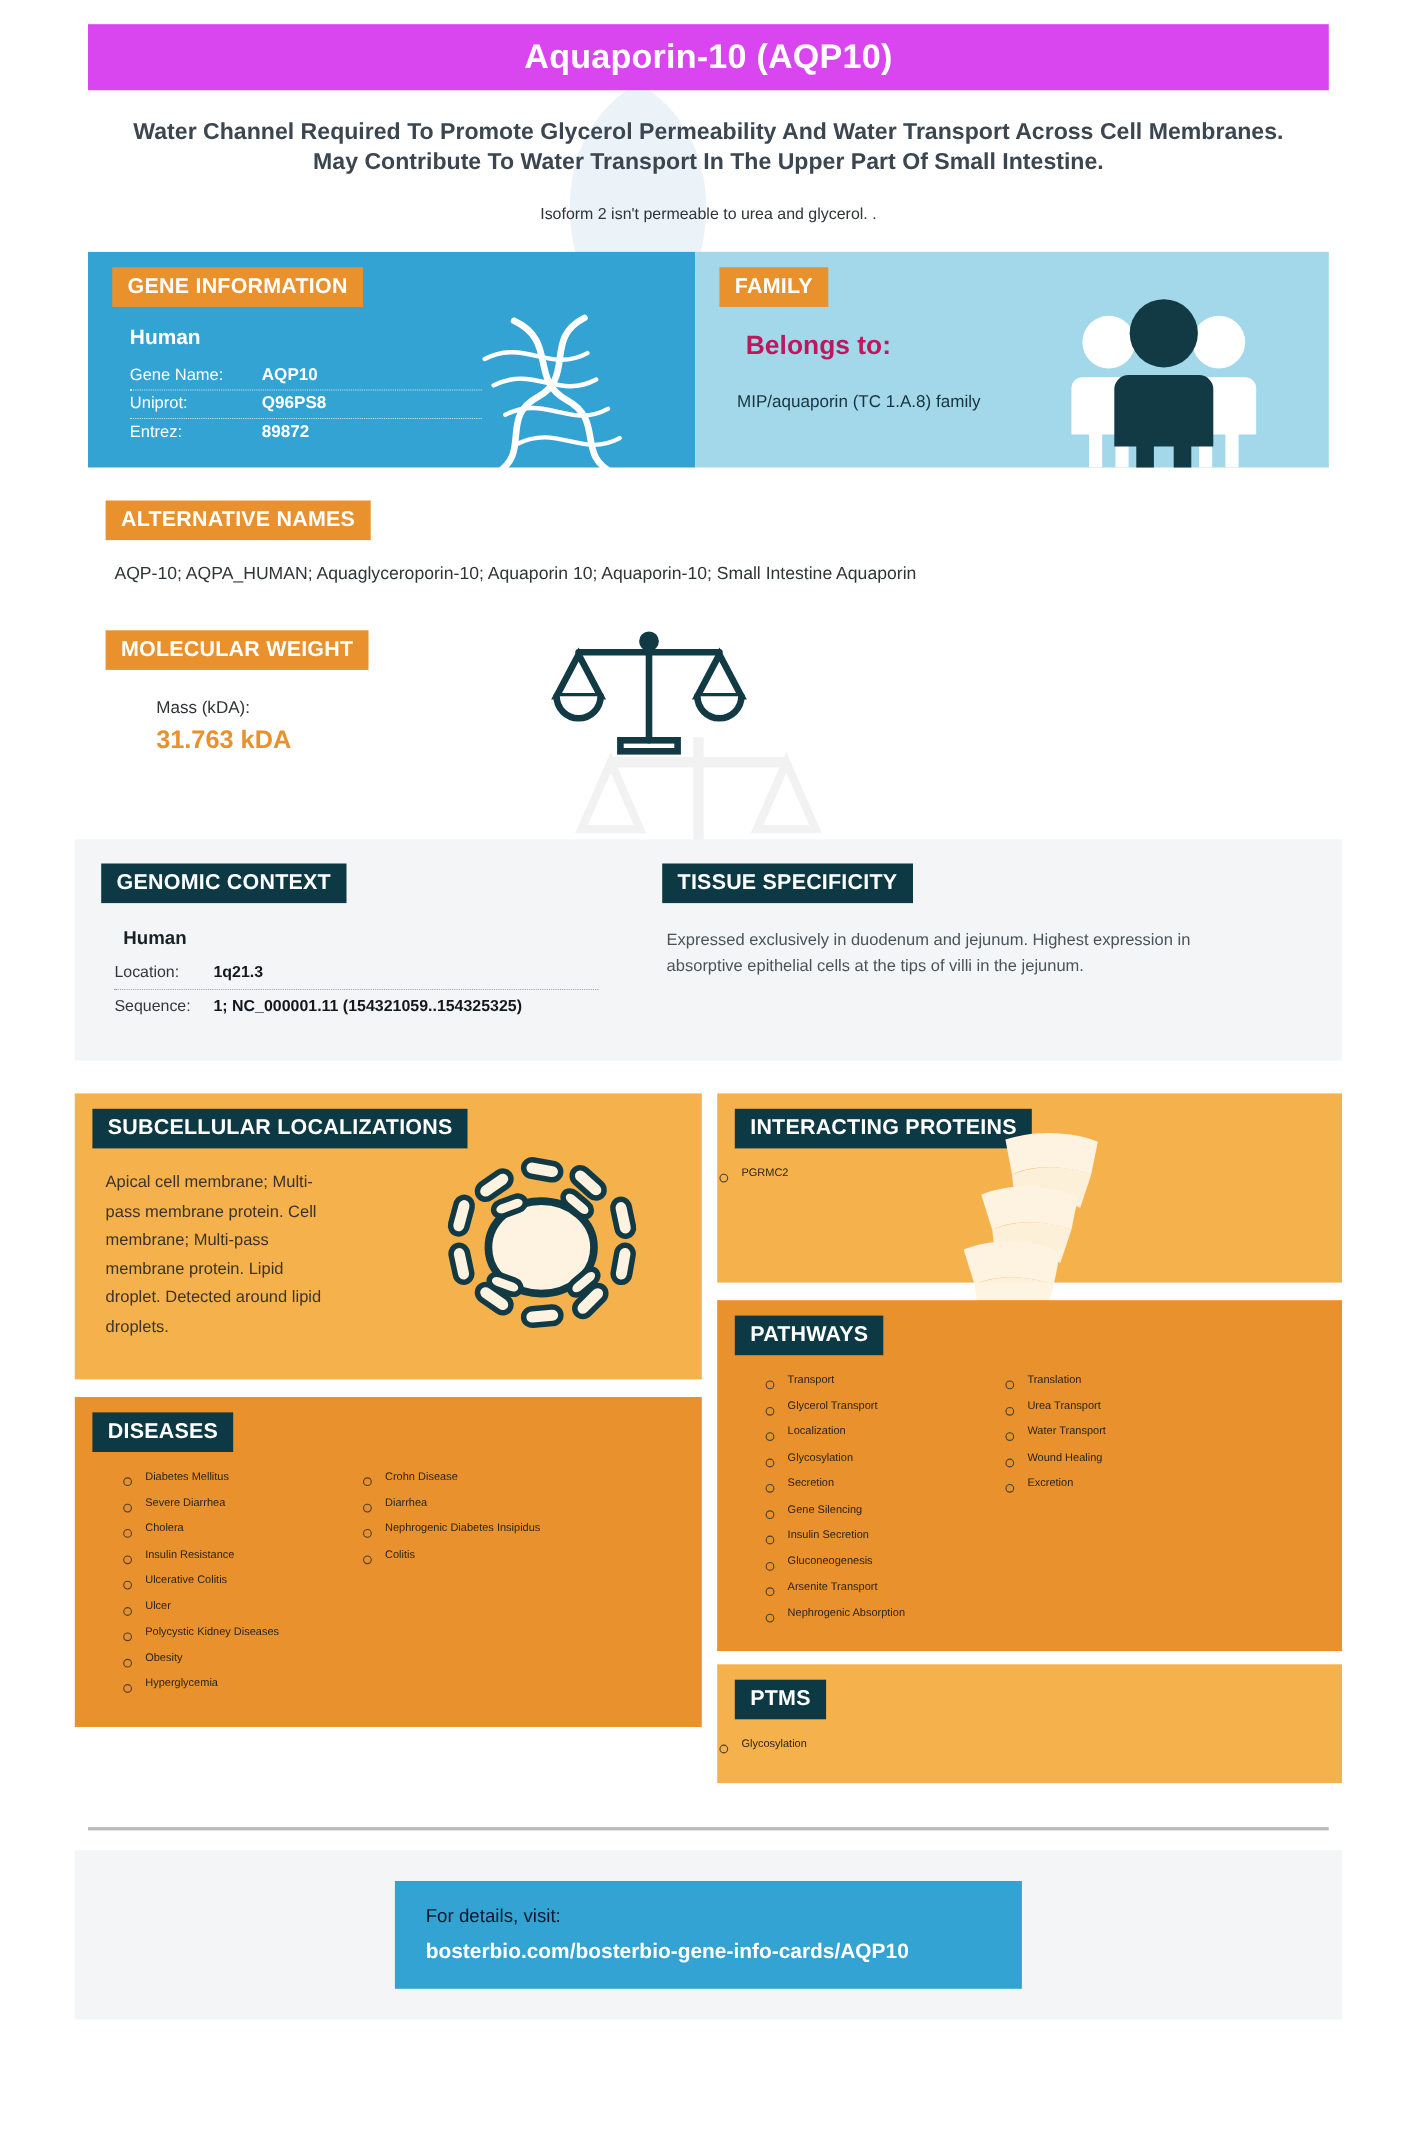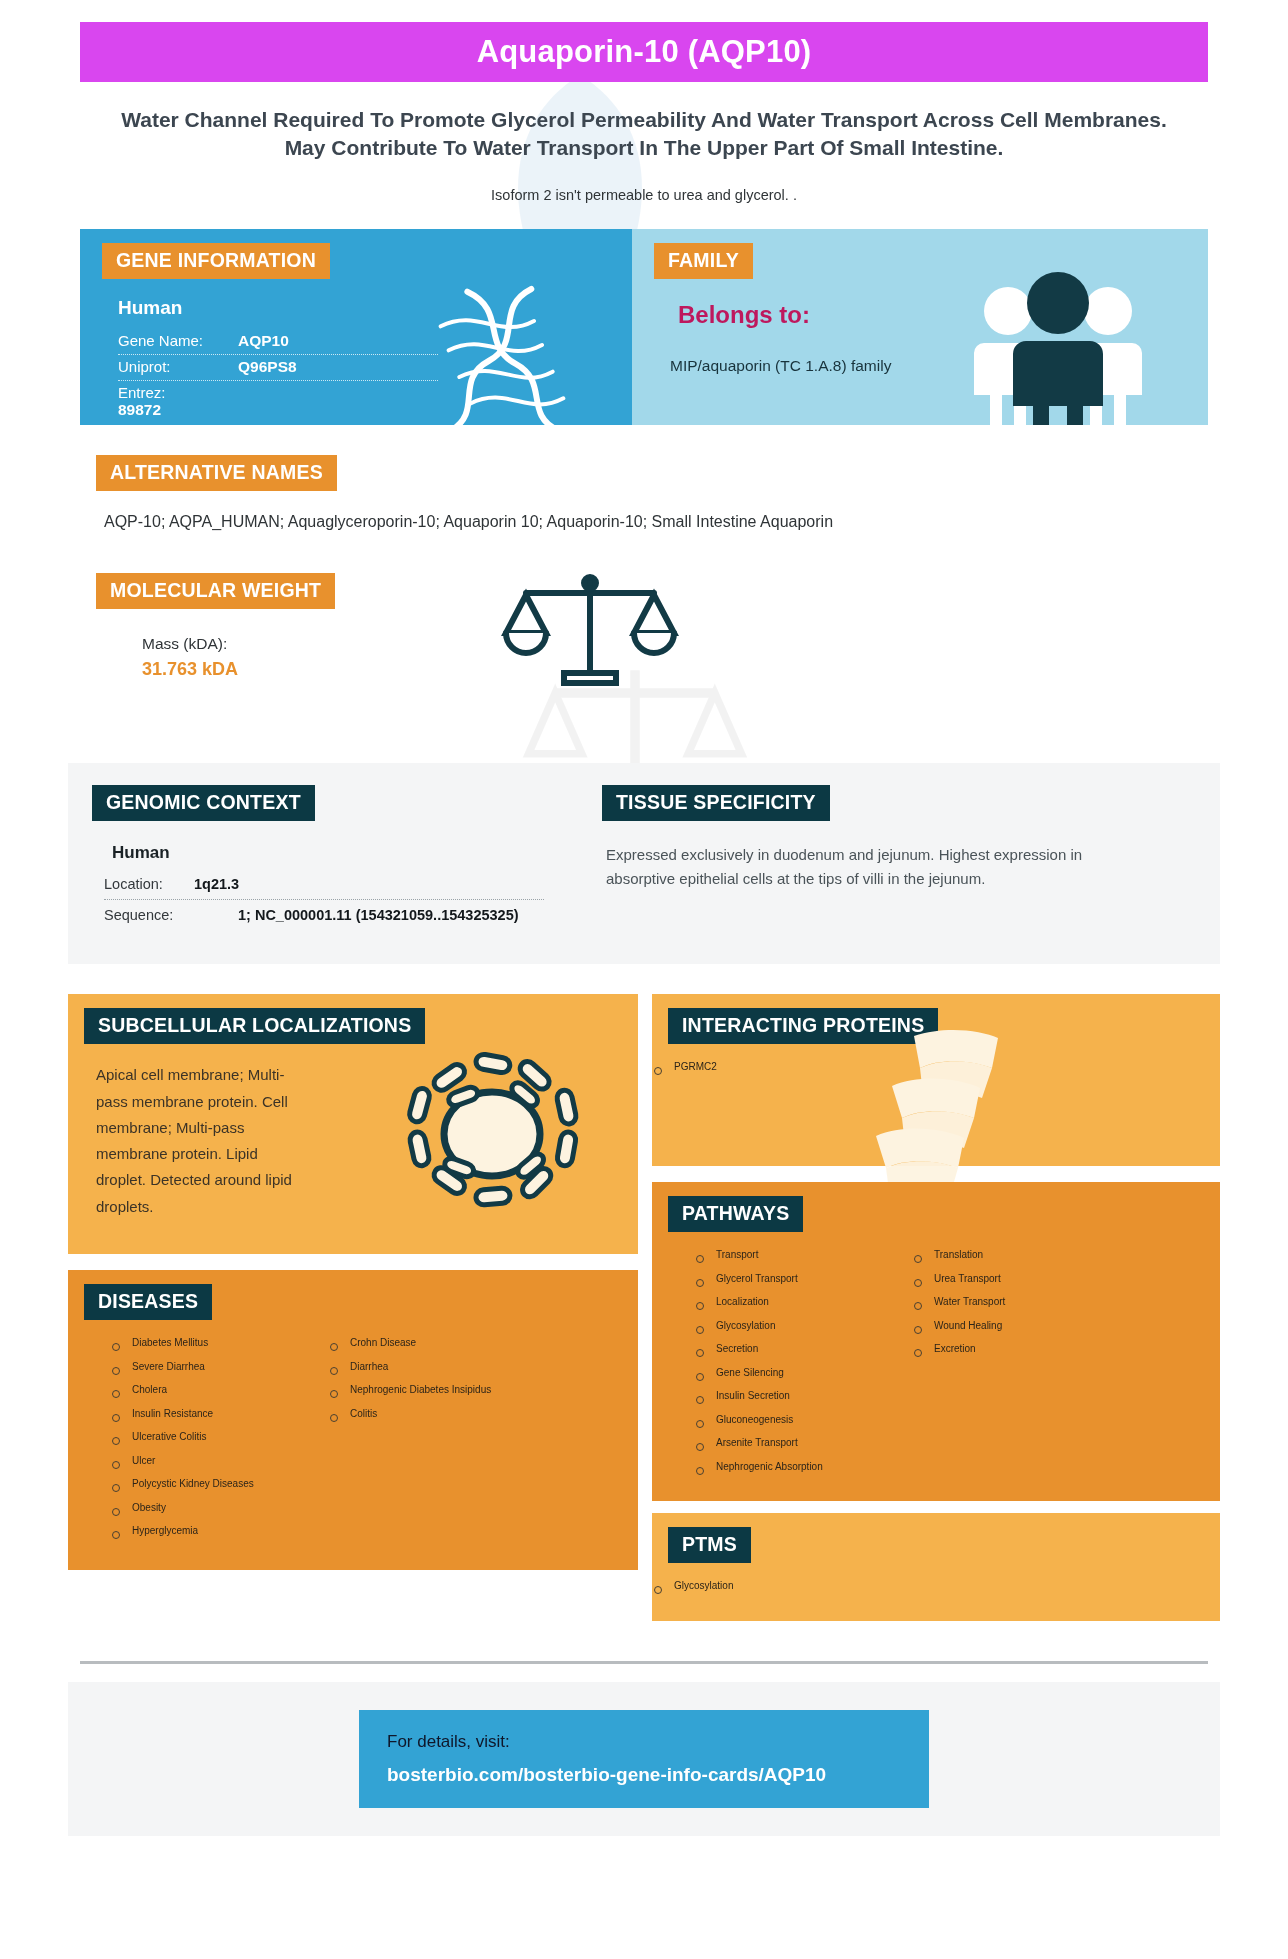--- a/index.html
+++ b/index.html
@@ -110,21 +110,21 @@
     font-size: 19px;
     font-weight: bold;
   }
   .kv-table { margin-left: 38px; width: 320px; }
   .kv-row {
     display: flex;
     align-items: baseline;
     padding: 3px 0 4px 0;
     border-bottom: 1.5px dotted rgba(255,255,255,0.75);
   }
-  .kv-row:last-child { border-bottom: none; flex-direction: column; }
+  .kv-row:last-child { border-bottom: none; }
   .kv-key {
     width: 120px;
     color: #ffffff;
     font-size: 15px;
   }
   .kv-val {
     color: #ffffff;
     font-size: 15.5px;
     font-weight: bold;
   }
@@ -167,21 +167,21 @@
   .mw-wrap { margin: 42px 80px 0 80px; position: relative; min-height: 150px; }
   .mw-chip-row { margin-left: 16px; }
   .mw-mass-label {
     margin: 26px 0 0 62px;
     color: #2f3437;
     font-size: 15.5px;
   }
   .mw-mass-value {
     margin: 6px 0 0 62px;
     color: #e8912d;
-    font-size: 18px;
+    font-size: 23px;
     font-weight: bold;
   }
   .scale-icon {
     position: absolute;
     left: 420px; top: -2px;
     width: 180px; height: 120px;
   }
 
   
   .grey-band {
@@ -198,21 +198,21 @@
     font-weight: bold;
     color: #1a2226;
   }
   .gc-table { margin-left: 12px; width: 440px; }
   .gc-row {
     display: flex;
     align-items: baseline;
     padding: 7px 0 7px 0;
     border-bottom: 1.6px dotted #9aa3a8;
   }
-  .gc-row:last-child { border-bottom: none; gap: 44px; }
+  .gc-row:last-child { border-bottom: none; }
   .gc-key { width: 90px; color: #33383c; font-size: 14.5px; }
   .gc-val { color: #13181c; font-size: 14.5px; font-weight: bold; }
   .ts-text {
     margin: 22px 0 0 4px;
     color: #4a5358;
     font-size: 15px;
     line-height: 1.55;
     width: 480px;
   }
 

